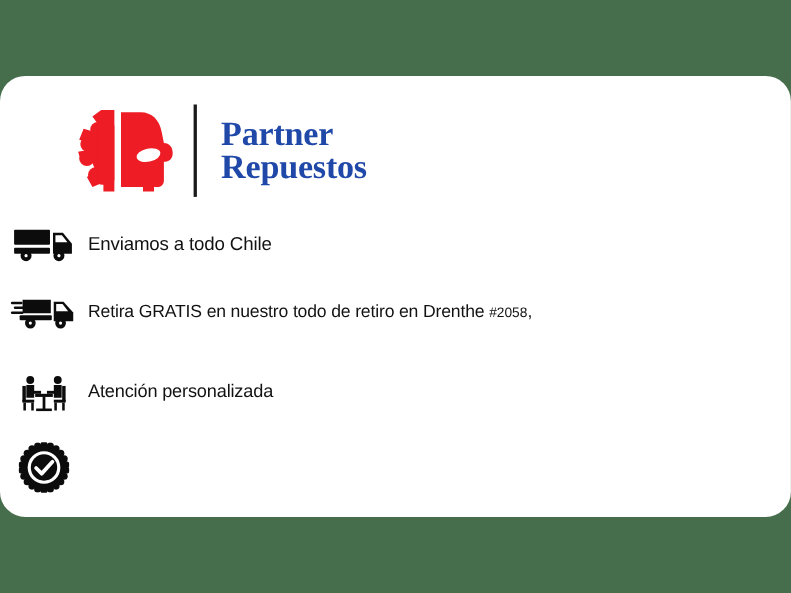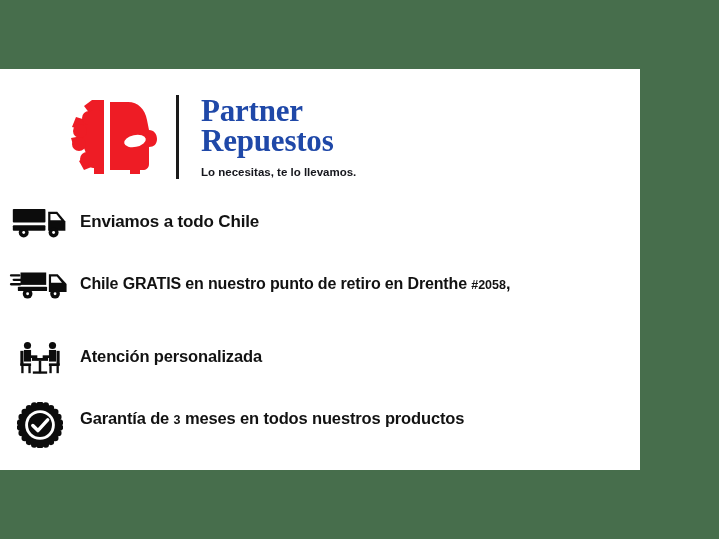--- a/index.html
+++ b/index.html
@@ -22,23 +22,24 @@
     width: 719px;
     background: #476e4c;
   }
   .band-top    { top: 0;     height: 69px; }
   .band-bottom { top: 470px; height: 69px; }
 
   .canvas {
     position: absolute;
     left: 0;
     top: 69px;
-    width: 640px;
+    width: 719px;
     height: 401px;
     background: #ffffff;
+    border-radius: 23px;
   }
 
   
   .logo-row {
     position: absolute;
     left: 58px;
     top: 26px;
     display: flex;
     align-items: center;
   }
@@ -92,21 +93,21 @@
     flex: 0 0 80px;
     display: flex;
     justify-content: center;
     align-items: center;
     padding-top: 2px;
   }
   .feature-icon svg { display: block; }
   .feature-text {
     flex: 1 1 auto;
     font-family: "Liberation Sans", sans-serif;
-    font-weight: bold;
+    font-weight: normal;
     color: #121212;
     font-size: 16.5px;
     line-height: 22px;
     padding-top: 7px;
     padding-right: 28px;
     letter-spacing: -0.15px;
   }
   .f-row-1 .feature-text { font-size: 17px; }
   .f-row-2 .feature-text { font-size: 16px; line-height: 22px; }
   .f-row-2 { min-height: 62px; }
@@ -148,21 +149,20 @@
         <ellipse fill="#ffffff" cx="77" cy="43" rx="11" ry="6" transform="rotate(-12 77 43)"></ellipse>
         <rect fill="#ffffff" x="46.5" y="0" width="4" height="78"></rect>
       </svg>
     </span>
 
     <span class="logo-divider"></span>
 
     <span class="logo-text">
       <div class="logo-title">Partner</div>
       <div class="logo-title">Repuestos</div>
-      <div class="logo-tagline">Lo necesitas, te lo llevamos.</div>
     </span>
   </div>
 
   <div class="features">
 
     <div class="feature f-row-1">
       <span class="feature-icon">
         <svg viewBox="0 0 64 36" width="58" height="33" aria-hidden="true">
           <rect fill="#0c0c0c" x="2" y="3" width="36" height="15" rx="1"></rect>
           <rect fill="#0c0c0c" x="2" y="21" width="36" height="6" rx="1"></rect>
@@ -187,21 +187,21 @@
           <rect fill="#0c0c0c" x="10" y="21" width="33" height="5" rx="1"></rect>
           <path fill="#0c0c0c" d="M45 7 h10 l10 11 v9 h-20 z"></path>
           <path fill="#ffffff" d="M47.5 9.5 h6.5 l5.8 7.2 h-12.3 z"></path>
           <circle fill="#0c0c0c" cx="21" cy="29" r="5.5"></circle>
           <circle fill="#0c0c0c" cx="52" cy="29" r="5.5"></circle>
           <circle fill="#ffffff" cx="21" cy="29" r="1.6"></circle>
           <circle fill="#ffffff" cx="52" cy="29" r="1.6"></circle>
         </svg>
       </span>
       <span class="feature-text">
-        <span>Chile GRATIS en nuestro punto de retiro en Drenthe </span><span class="small-num">#2058</span><span>,</span><br>
+        <span>Retira GRATIS en nuestro todo de retiro en Drenthe </span><span class="small-num">#2058</span><span>,</span><br>
       </span>
     </div>
 
     <div class="feature f-row-3">
       <span class="feature-icon">
         <svg viewBox="0 0 56 40" width="50" height="36" aria-hidden="true">
 
           <circle fill="#0c0c0c" cx="14" cy="6" r="4"></circle>
           <path fill="#0c0c0c" d="M10 11 h8 v13 h-8 z"></path>
           <rect fill="#0c0c0c" x="6" y="12" width="3.5" height="16"></rect>
@@ -253,19 +253,16 @@
               <circle cx="8.1" cy="10.5" r="3.4"></circle>
             <circle cx="12.6" cy="6.4" r="3.4"></circle>
               <circle cx="18" cy="3.6" r="3.4"></circle>
             <circle cx="24" cy="24" r="21"></circle>
           </g>
           <circle cx="24" cy="24" r="15.5" fill="#ffffff"></circle>
           <circle cx="24" cy="24" r="12.5" fill="#0c0c0c"></circle>
           <path d="M16.5 24.5 L21.8 29.8 L32 18.6" stroke="#ffffff" stroke-width="3.6" fill="none" stroke-linecap="round" stroke-linejoin="round"></path>
         </svg>
       </span>
-      <span class="feature-text">
-        <span>Garantía de </span><span class="small-num">3</span><span> meses en todos nuestros productos</span>
-      </span>
     </div>
 
   </div>
 </div>
 
 </body></html>

